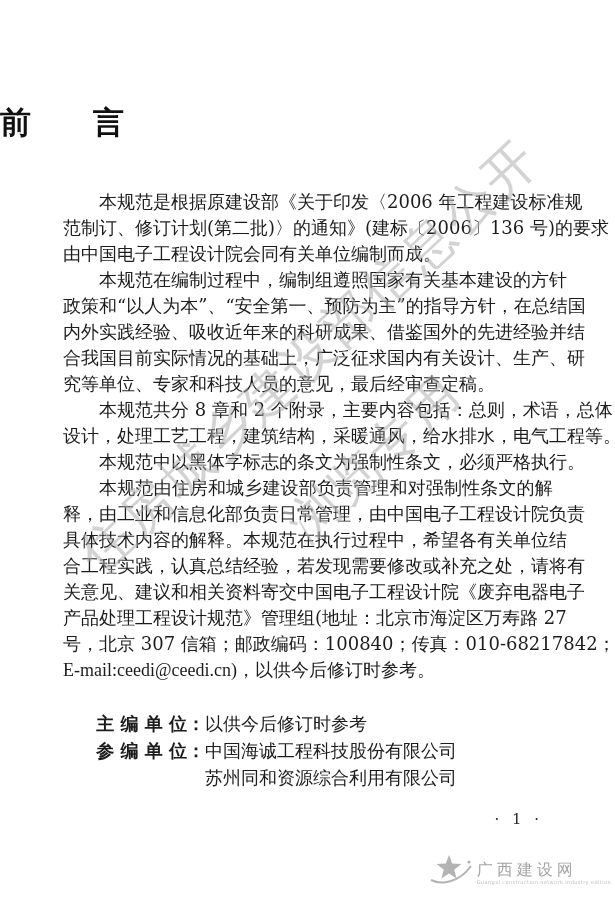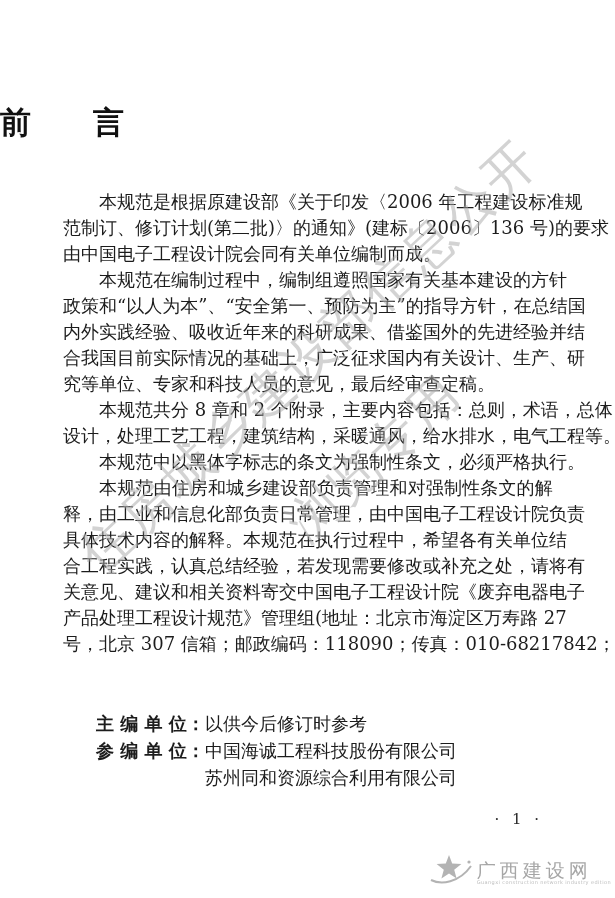--- a/index.html
+++ b/index.html
@@ -45,36 +45,36 @@
   .indent{padding-left:36px;}
   
   .credits{
     position:absolute;left:63px;top:710px;width:490px;
     font-size:18px;z-index:2;
   }
   .credit-row{height:27px;line-height:27px;padding-left:33px;white-space:nowrap;}
   .credit-cont{height:27px;line-height:27px;padding-left:142px;white-space:nowrap;}
   .credit-label{
     font-family:"DejaVu Sans","Liberation Sans",sans-serif;
-    font-weight:bold;display:inline-block;width:109px;font-size:18px;
+    font-weight:bold;display:inline-block;width:109px;font-size:18px;text-align:right;
   }
   
   .page-number{
     position:absolute;top:810px;right:72px;
     font-size:15px;letter-spacing:4px;color:#2a2a2a;z-index:2;
   }
   
   .logo{
     position:absolute;right:4px;bottom:5px;
     display:flex;align-items:center;z-index:4;
   }
   .logo-text-block{margin-left:4px;}
   .logo-name{
     font-family:"DejaVu Sans","Liberation Sans",sans-serif;
-    color:#a6a6a6;font-size:19px;letter-spacing:4px;line-height:18px;
+    color:#a6a6a6;font-size:16px;letter-spacing:4px;line-height:18px;
   }
   .logo-tagline{
     font-family:"DejaVu Sans","Liberation Sans",sans-serif;
     color:#bdbdbd;font-size:5px;letter-spacing:0.4px;line-height:7px;
   }
 </style>
 </head>
 <body>
 
 <div class="page">
@@ -549,28 +549,29 @@
         <span>京</span>
         <span> 307 </span>
         <span>信</span>
         <span>箱</span>
         <span>；</span>
         <span>邮</span>
         <span>政</span>
         <span>编</span>
         <span>码</span>
         <span>：</span>
-        <span>118090</span>
+        <span>100840</span>
         <span>；</span>
         <span>传</span>
         <span>真</span>
         <span>：</span>
         <span>010-68217842</span>
         <span>；</span>
       </div>
+      <div class="pline">E-mail:ceedi@ceedi.cn)，以供今后修订时参考。</div>
     </div>
 
   <div class="credits">
     <div class="credit-row">
       <span class="credit-label">主 编 单 位：</span><span class="credit-value">以供今后修订时参考</span>
     </div>
     <div class="credit-row">
       <span class="credit-label">参 编 单 位：</span><span class="credit-value">中国海诚工程科技股份有限公司</span>
     </div>
     <div class="credit-cont">

